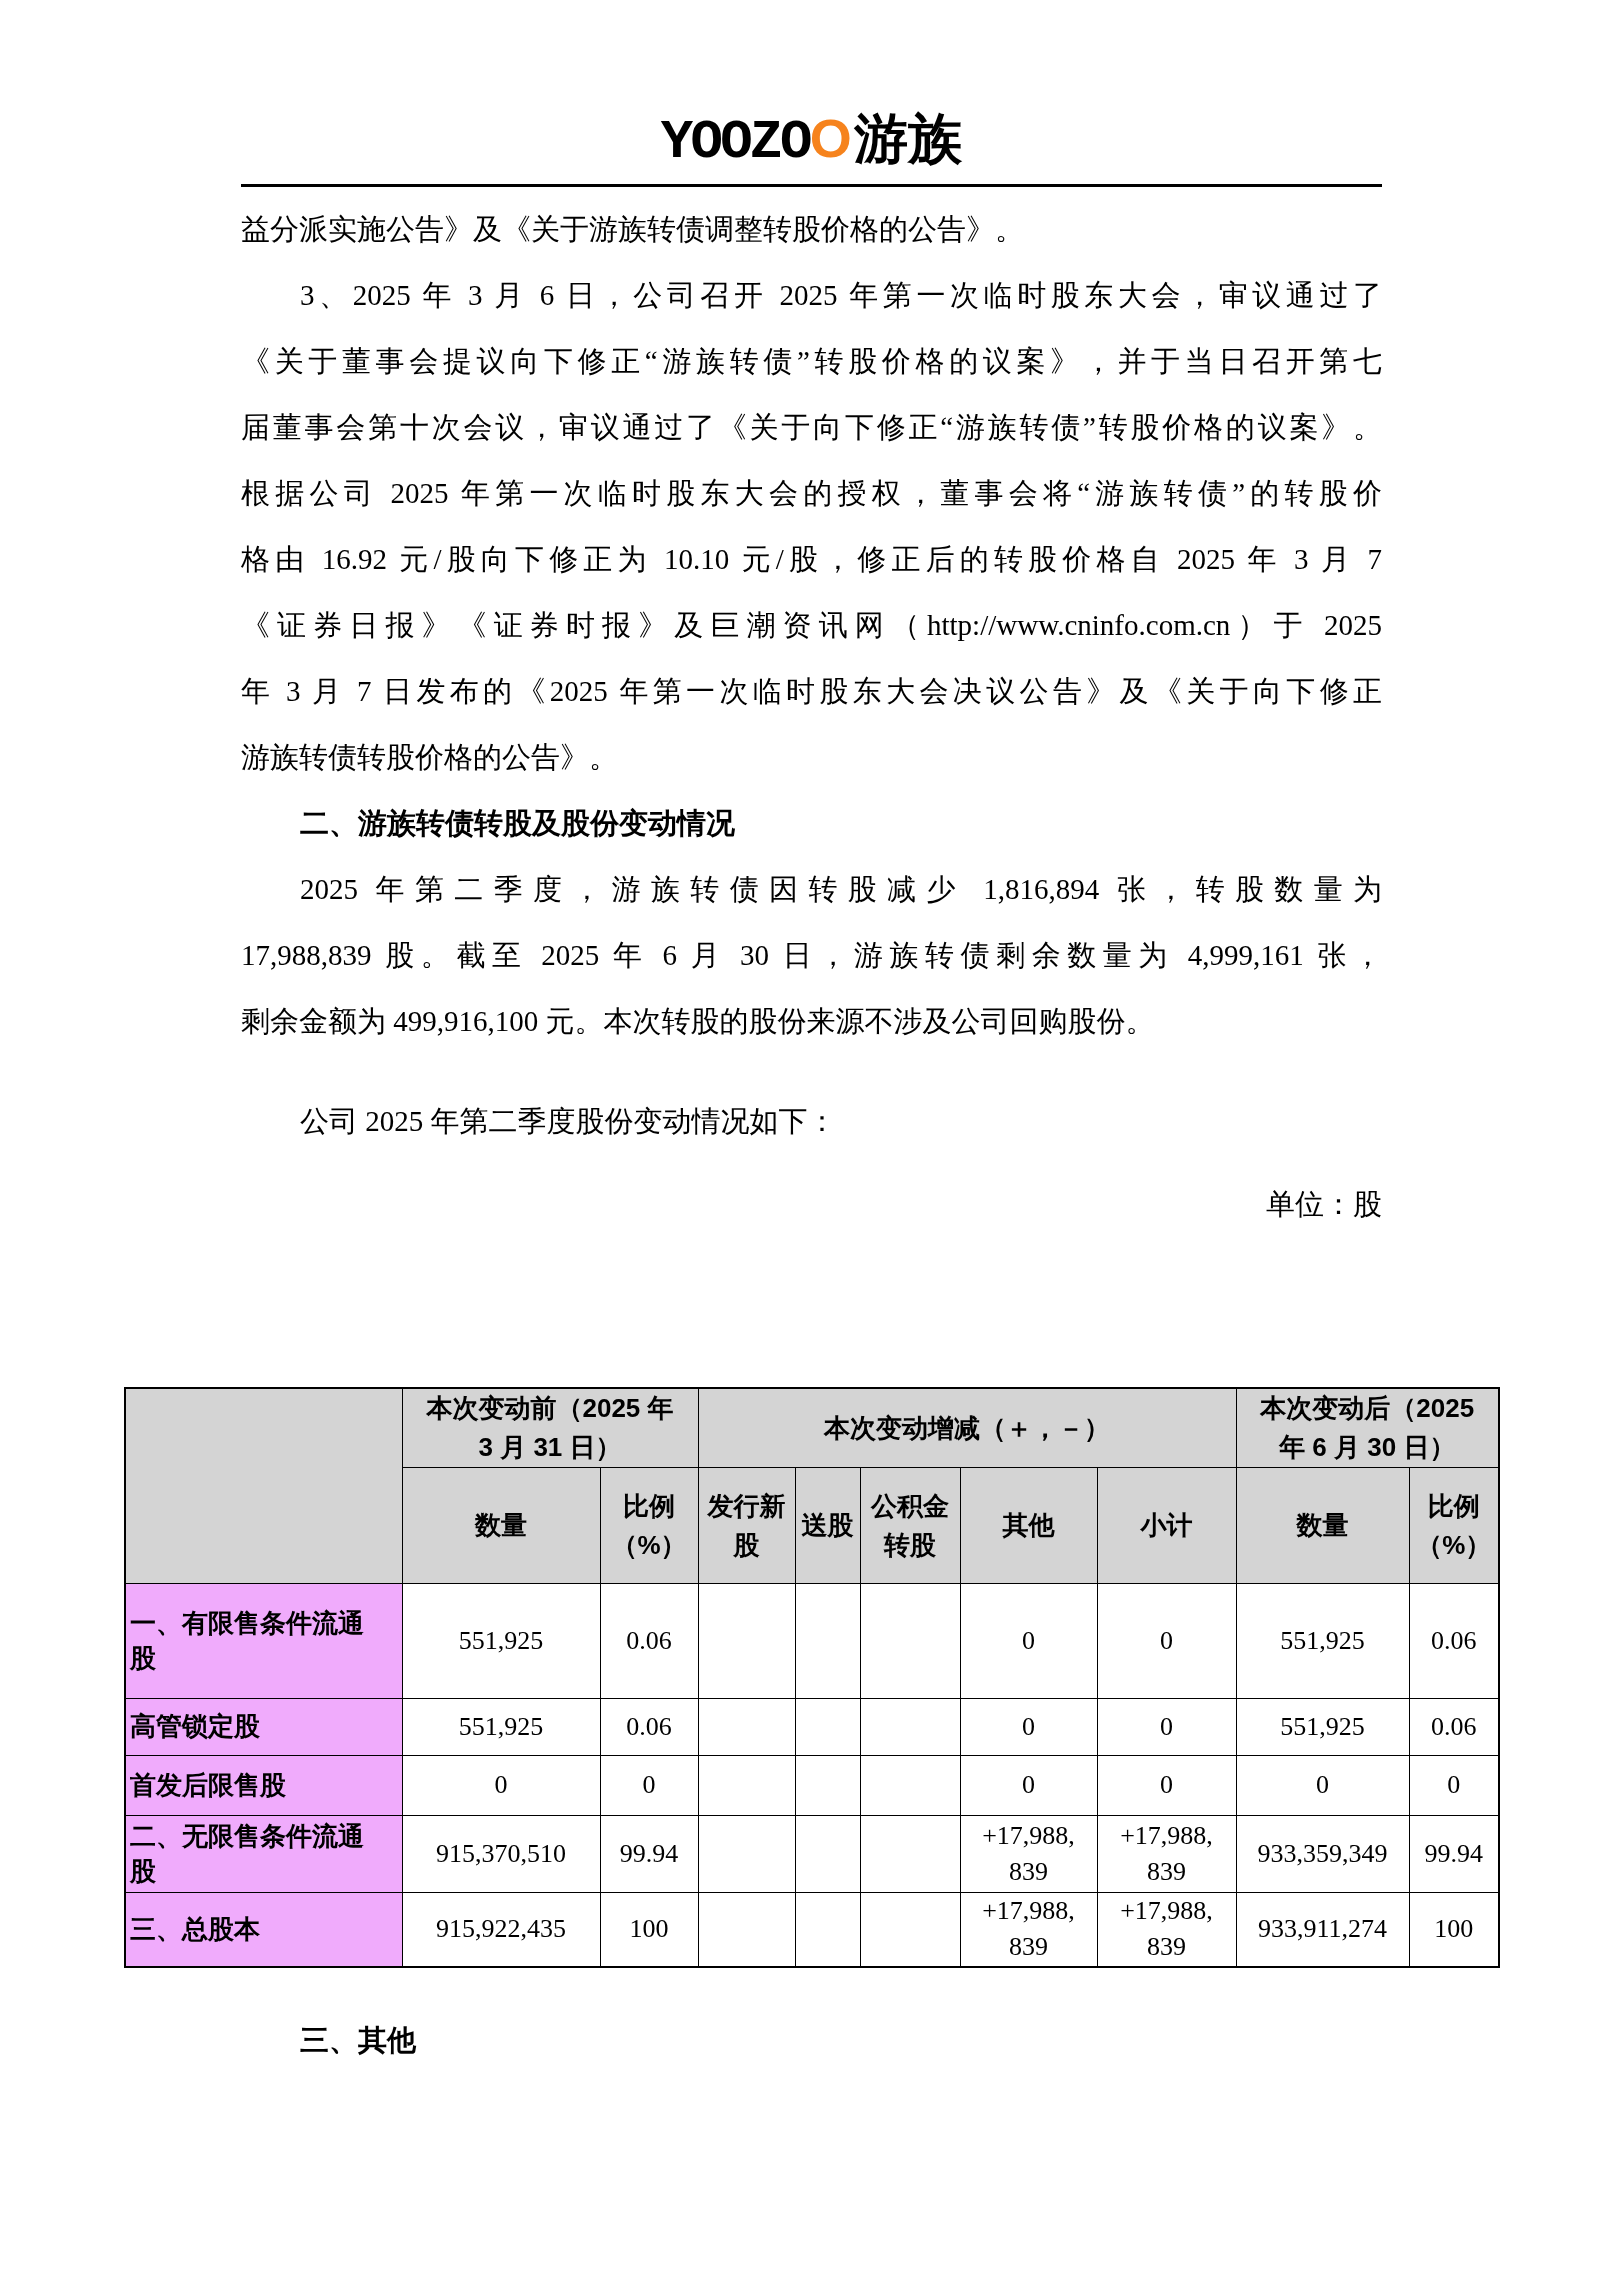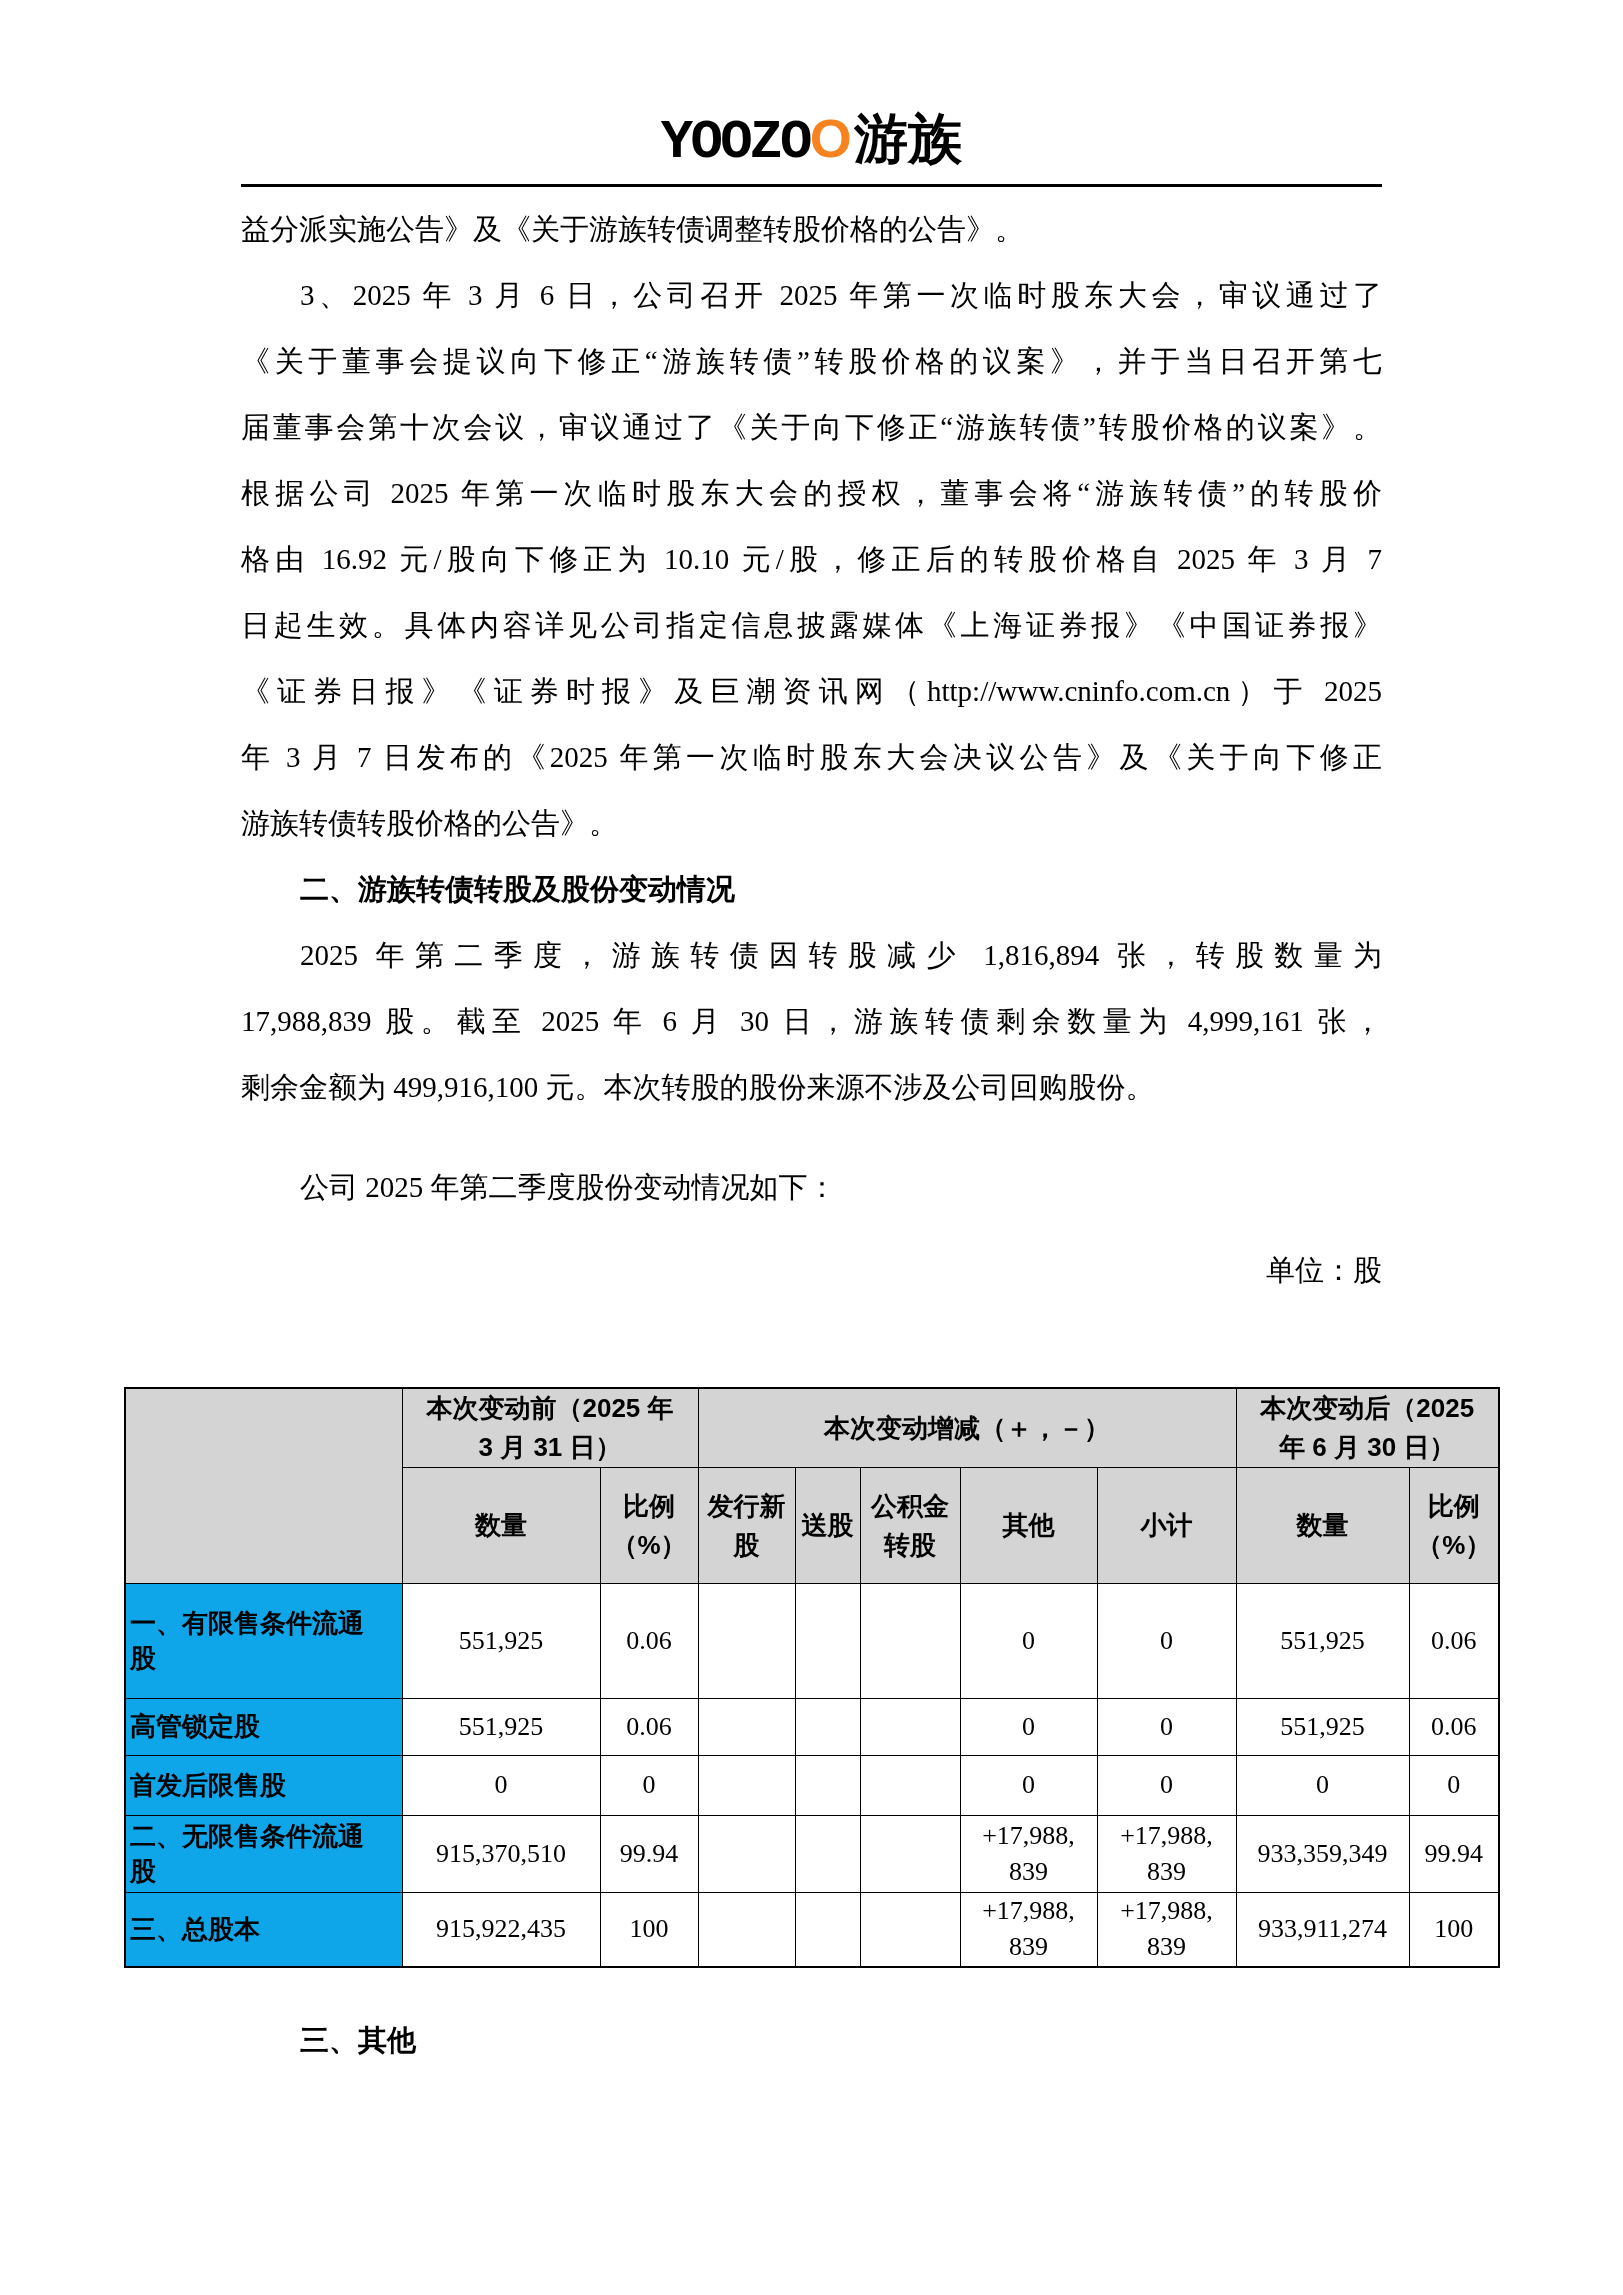--- a/index.html
+++ b/index.html
@@ -35,21 +35,21 @@
     border-collapse:collapse;table-layout:fixed;
     border:2px solid #000;
   }
   .tbl td{border:1.3px solid #000;padding:0 3.9px;overflow:hidden;vertical-align:middle;}
   .hd{
     background:#d4d4d4;text-align:center;white-space:pre-line;
     font-family:"Liberation Sans","DejaVu Sans",sans-serif;font-weight:bold;
     font-size:26px;line-height:1.5;
   }
   .lab{
-    background:#0ea5e9;text-align:left;white-space:pre-line;
+    background:#f0abfc;text-align:left;white-space:pre-line;
     font-family:"Liberation Sans","DejaVu Sans",sans-serif;font-weight:bold;
     font-size:26px;line-height:1.35;padding:2.6px 3.9px;
   }
   .num{
     background:#fff;text-align:center;white-space:pre-line;
     font-size:26px;line-height:1.4;
   }
   tr.hr1{height:76px;margin-left:36px;} tr.hr2{height:116px;}
   tr.r1{height:115px;} tr.r2{height:57px;} tr.r3{height:60px;}
   tr.r4{height:77px;} tr.r5{height:70px;padding-left:16px;}
@@ -67,21 +67,20 @@
   <div class="rule"></div>
 
   <div class="content">
     <div class="line">益分派实施公告》及《关于游族转债调整转股价格的公告》。</div>
 
     <div class="line jus ind">3、2025 年 3 月 6 日，公司召开 2025 年第一次临时股东大会，审议通过了</div>
     <div class="line jus">《关于董事会提议向下修正“游族转债”转股价格的议案》，并于当日召开第七</div>
     <div class="line jus">届董事会第十次会议，审议通过了《关于向下修正“游族转债”转股价格的议案》。</div>
     <div class="line jus">根据公司 2025 年第一次临时股东大会的授权，董事会将“游族转债”的转股价</div>
     <div class="line jus">格由 16.92 元/股向下修正为 10.10 元/股，修正后的转股价格自 2025 年 3 月 7</div>
-    <div class="line jus">日起生效。具体内容详见公司指定信息披露媒体《上海证券报》《中国证券报》</div>
     <div class="line jus">《证券日报》《证券时报》及巨潮资讯网（http://www.cninfo.com.cn）于 2025</div>
     <div class="line jus">年 3 月 7 日发布的《2025 年第一次临时股东大会决议公告》及《关于向下修正</div>
     <div class="line">游族转债转股价格的公告》。</div>
 
     <div class="line ind bold">二、游族转债转股及股份变动情况</div>
 
     <div class="line jus ind">2025 年第二季度，游族转债因转股减少 1,816,894 张，转股数量为</div>
     <div class="line jus">17,988,839 股。截至 2025 年 6 月 30 日，游族转债剩余数量为 4,999,161 张，</div>
     <div class="line">剩余金额为 499,916,100 元。本次转股的股份来源不涉及公司回购股份。</div>
 

